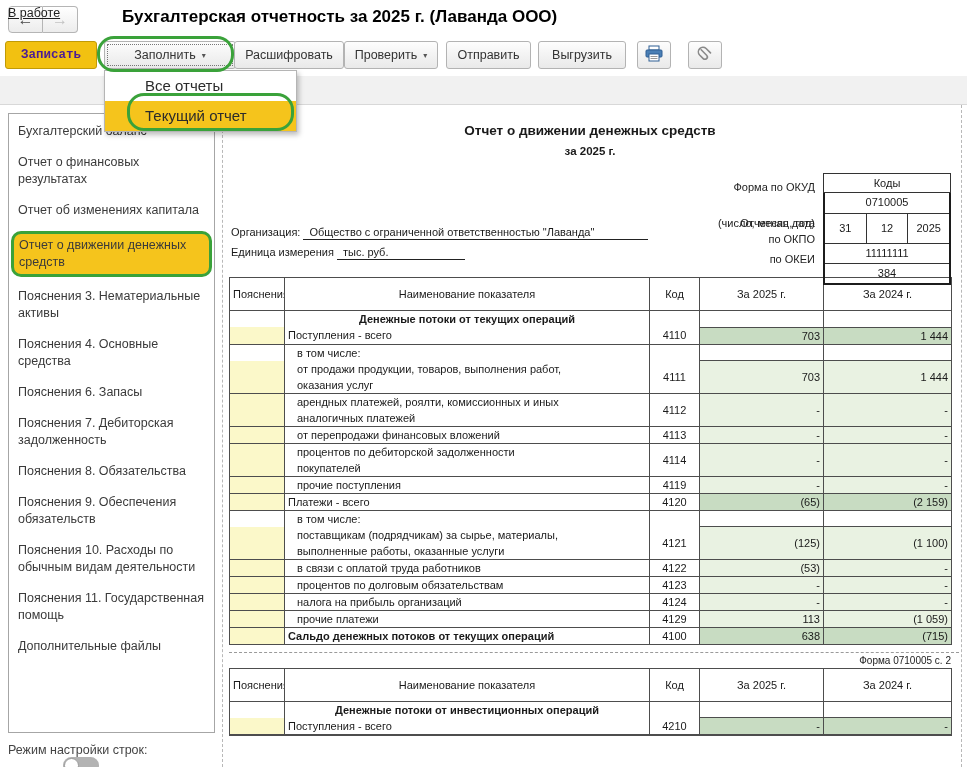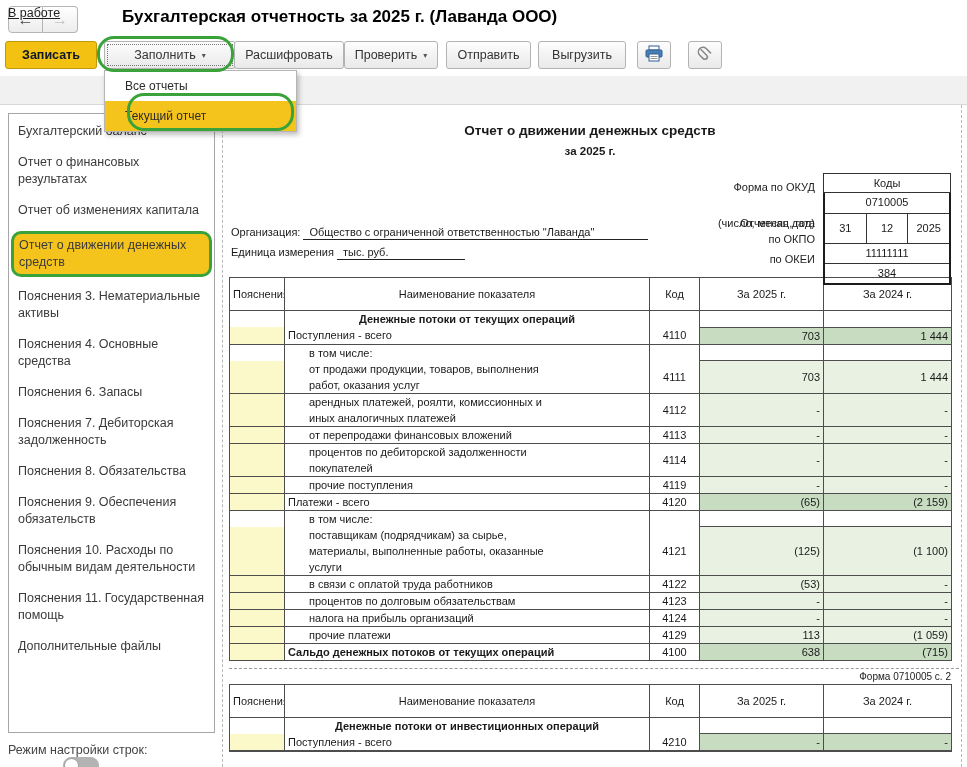--- a/index.html
+++ b/index.html
@@ -20,34 +20,34 @@
   .nav-btn.fwd  { border-radius:0 4px 4px 0; color:#c2c2c2; font-weight:bold; border-left:none; }
   .win-title { position:absolute; left:122px; top:7px; font-size:17px; font-weight:bold; color:#000; white-space:nowrap; }
 
   
   .toolbar { position:absolute; left:0; top:40px; width:967px; height:30px; }
   .tb-btn {
     position:absolute; top:1px; height:28px; border:1px solid #b3b3b3; border-radius:3px;
     background:linear-gradient(#fdfdfd,#e9e9e9); font-size:12.5px; color:#333;
     display:flex; align-items:center; justify-content:center; cursor:pointer; white-space:nowrap;
   }
-  .tb-btn.primary { background:#f2c111; border-color:#c09a06; font-weight:bold; color:#0f172a; }
+  .tb-btn.primary { background:#f2c111; border-color:#c09a06; font-weight:bold; color:#4c1d95;font-family:Liberation Mono, monospace; }
   .tb-btn .arr { font-size:8px; margin-left:6px; color:#555; }
   .tb-btn.focus-dotted { outline:1px dotted #777; outline-offset:-4px; }
   .icon-btn { width:34px; }
 
   
   .green-oval { position:absolute; border:3px solid #3aa23a; border-radius:17px; pointer-events:none; z-index:80; }
 
   
   .dropdown {
     position:absolute; left:104px; top:70px; width:193px; z-index:60;
     background:#fff; border:1px solid #b5b5b5; box-shadow:2px 3px 5px rgba(0,0,0,.25);
   }
-  .menu-item { height:30px; line-height:30px; padding-left:20px; font-size:12px; color:#2b2b2b; cursor:pointer; }
+  .menu-item { height:30px; line-height:30px; padding-left:40px; font-size:15px; color:#2b2b2b; cursor:pointer; }
   .menu-item.hl { background:#f5c41c; }
 
   
   .status-bar { position:absolute; left:0; top:76px; width:967px; height:29px; background:#f1f1f1; border-bottom:1px solid #d8d8d8; }
   .status-link { position:absolute; left:8px; top:6px; font-size:12.5px; color:#1f1f1f; text-decoration:underline; cursor:pointer; }
 
   
   .sidebar {
     position:absolute; left:8px; top:113px; width:207px; height:620px;
     border:1px solid #a6a6a6; background:#fff; padding:7px 5px; overflow:hidden;
@@ -89,21 +89,21 @@
   .unit-line .u-val { min-width:128px; }
 
   
   table.rep { border-collapse:collapse; table-layout:fixed; width:722px; background:#fff; }
   table.rep td { border:1px solid #4d4d4d; font-size:11px; line-height:16px; padding:0 3px; vertical-align:middle; overflow:hidden; }
   table.rep tr.head td { height:33px; text-align:center; font-size:11px; }
   td.expl { background:#fff; }
   td.expl.yellow { background:#fbf8c9; }
   td.name { padding-left:4px; }
   td.name.st-section { font-weight:bold; text-align:center; }
-  td.name.st-indent { padding-left:24px; padding-right:85px; }
+  td.name.st-indent { padding-left:12px; padding-right:85px; }
   td.name.st-bold { font-weight:bold; }
   td.code { text-align:center; }
   td.val { text-align:right; padding-right:5px; }
   td.val.fill-dark  { background:#c8dcc2; }
   td.val.fill-light { background:#e9f2e2; }
   tr.joined td:nth-child(-n+3) { border-top:none; }
 
   .page-divider { width:730px; border-top:1px dashed #9a9a9a; margin-top:7px; }
   .form-p2 { width:722px; text-align:right; font-size:10px; color:#222; margin:2px 0 2px 0; }
 </style>

